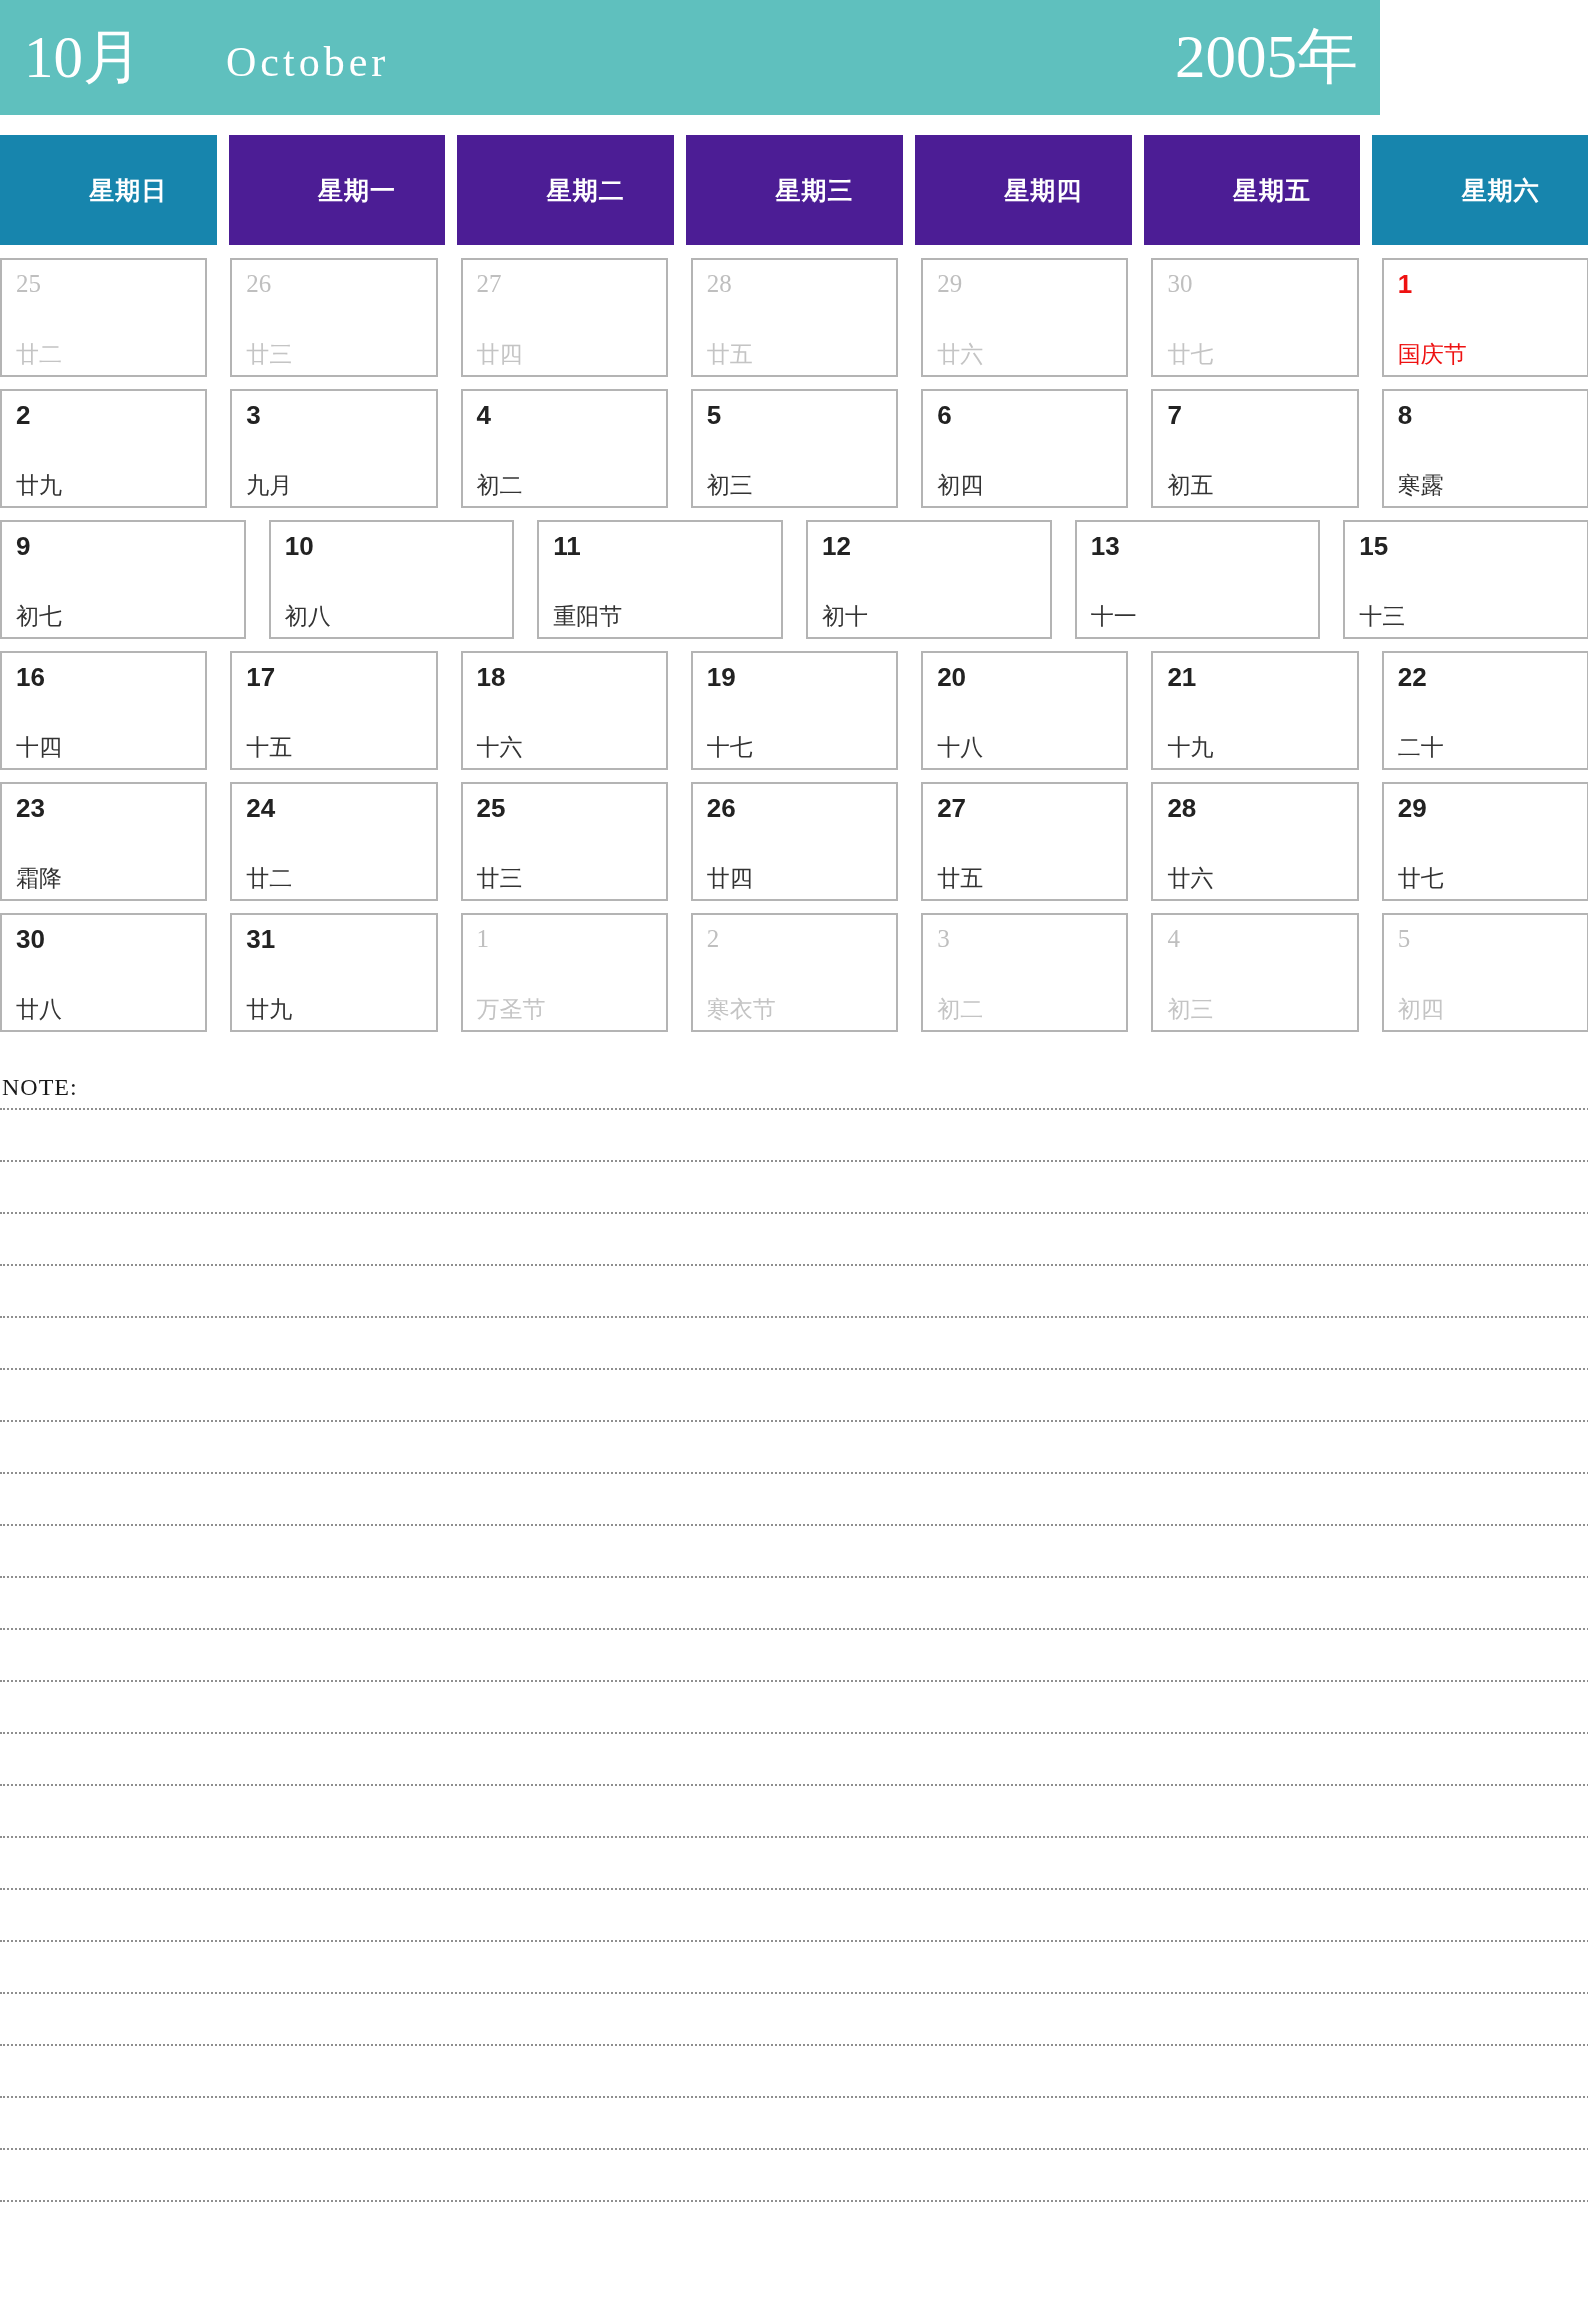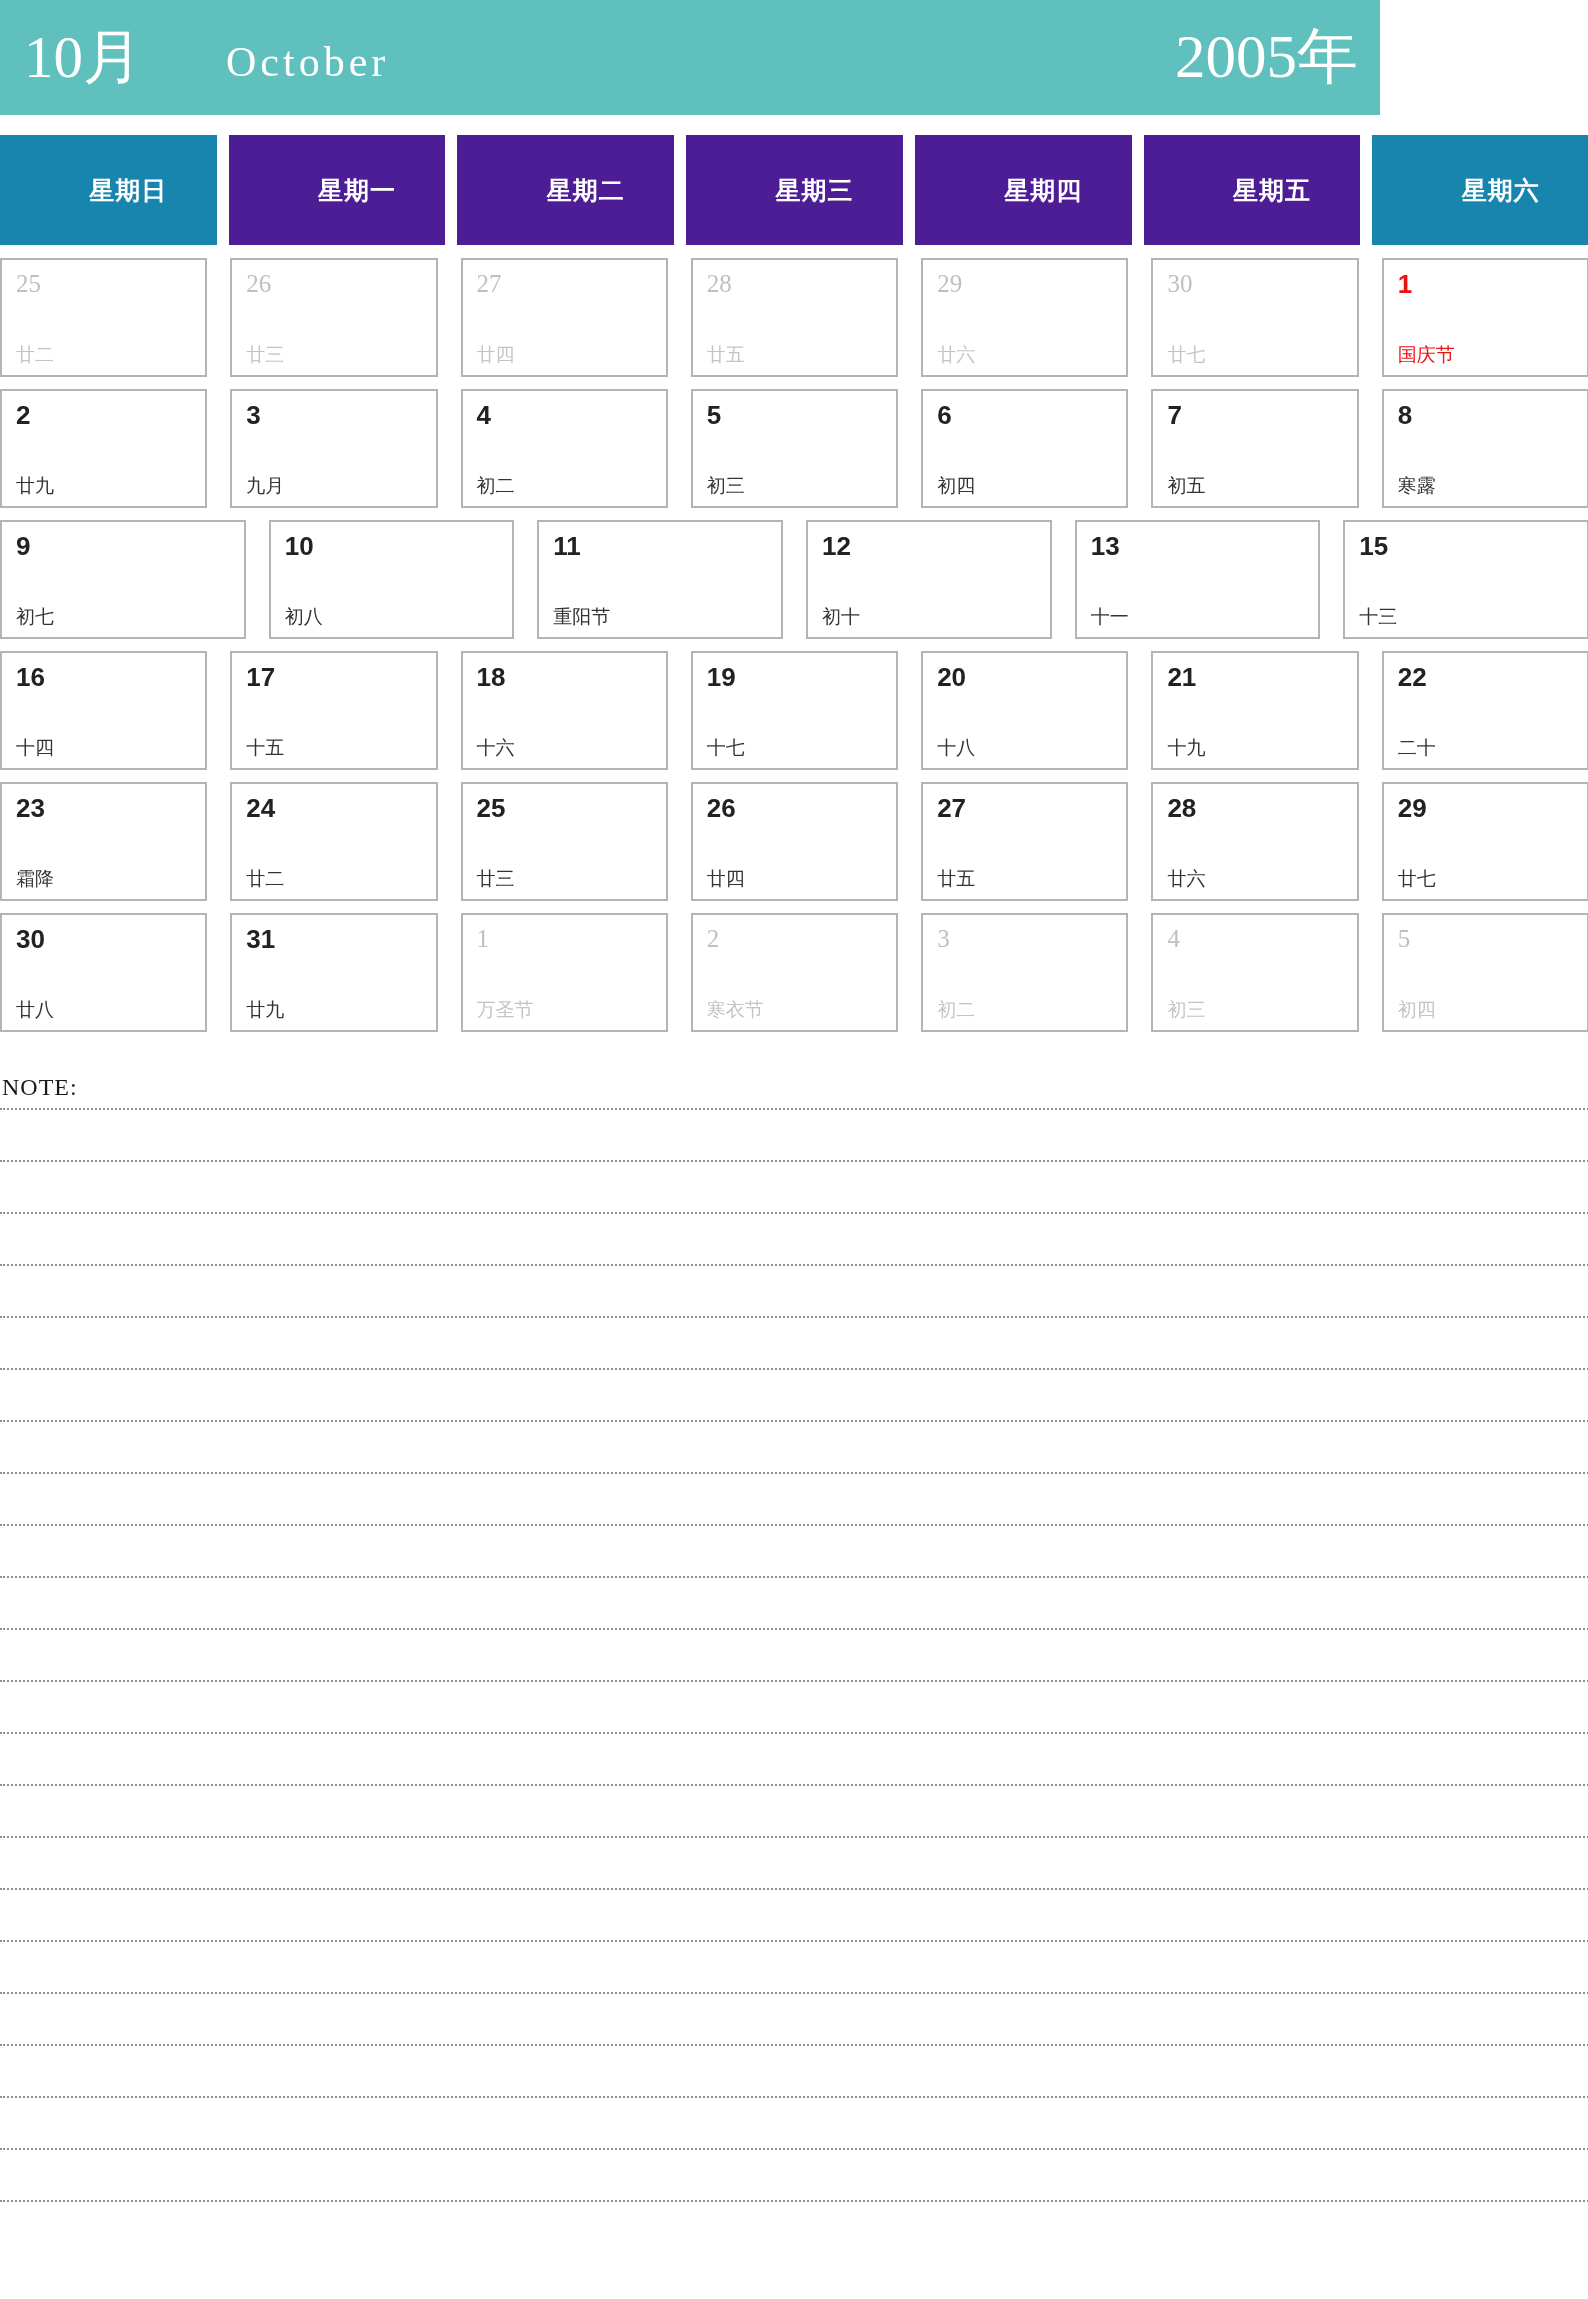--- a/index.html
+++ b/index.html
@@ -108,21 +108,21 @@
     color: #bfbfbf;
     font-weight: normal;
     font-family: "Liberation Serif", "DejaVu Serif", serif;
     font-size: 25px;
   }
   .d-num.holiday { color: #ee1111; }
   .d-lunar {
     position: absolute;
     left: 14px;
     bottom: 6px;
-    font-size: 19px;
+    font-size: 23px;
     line-height: 28px;
     color: #333333;
     white-space: nowrap;
   }
   .d-lunar.muted { color: #c4c4c4; }
   .d-lunar.holiday { color: #ee1111; }
 
   
   .note-area {
     width: 1422px;

